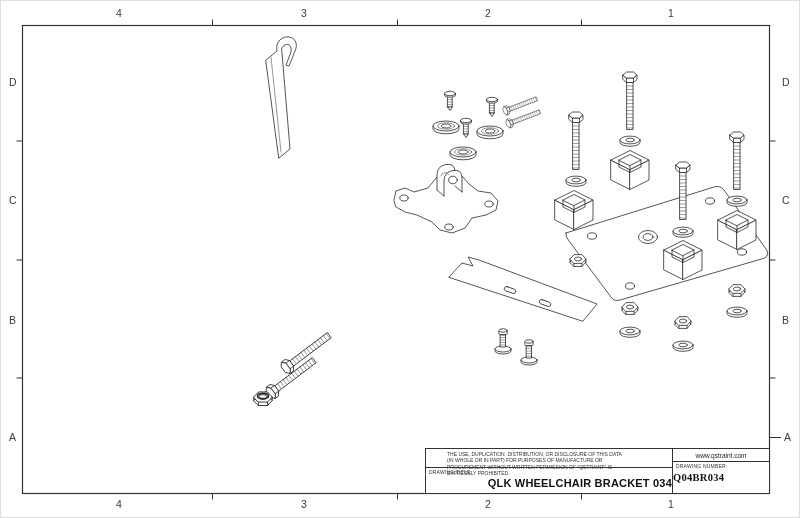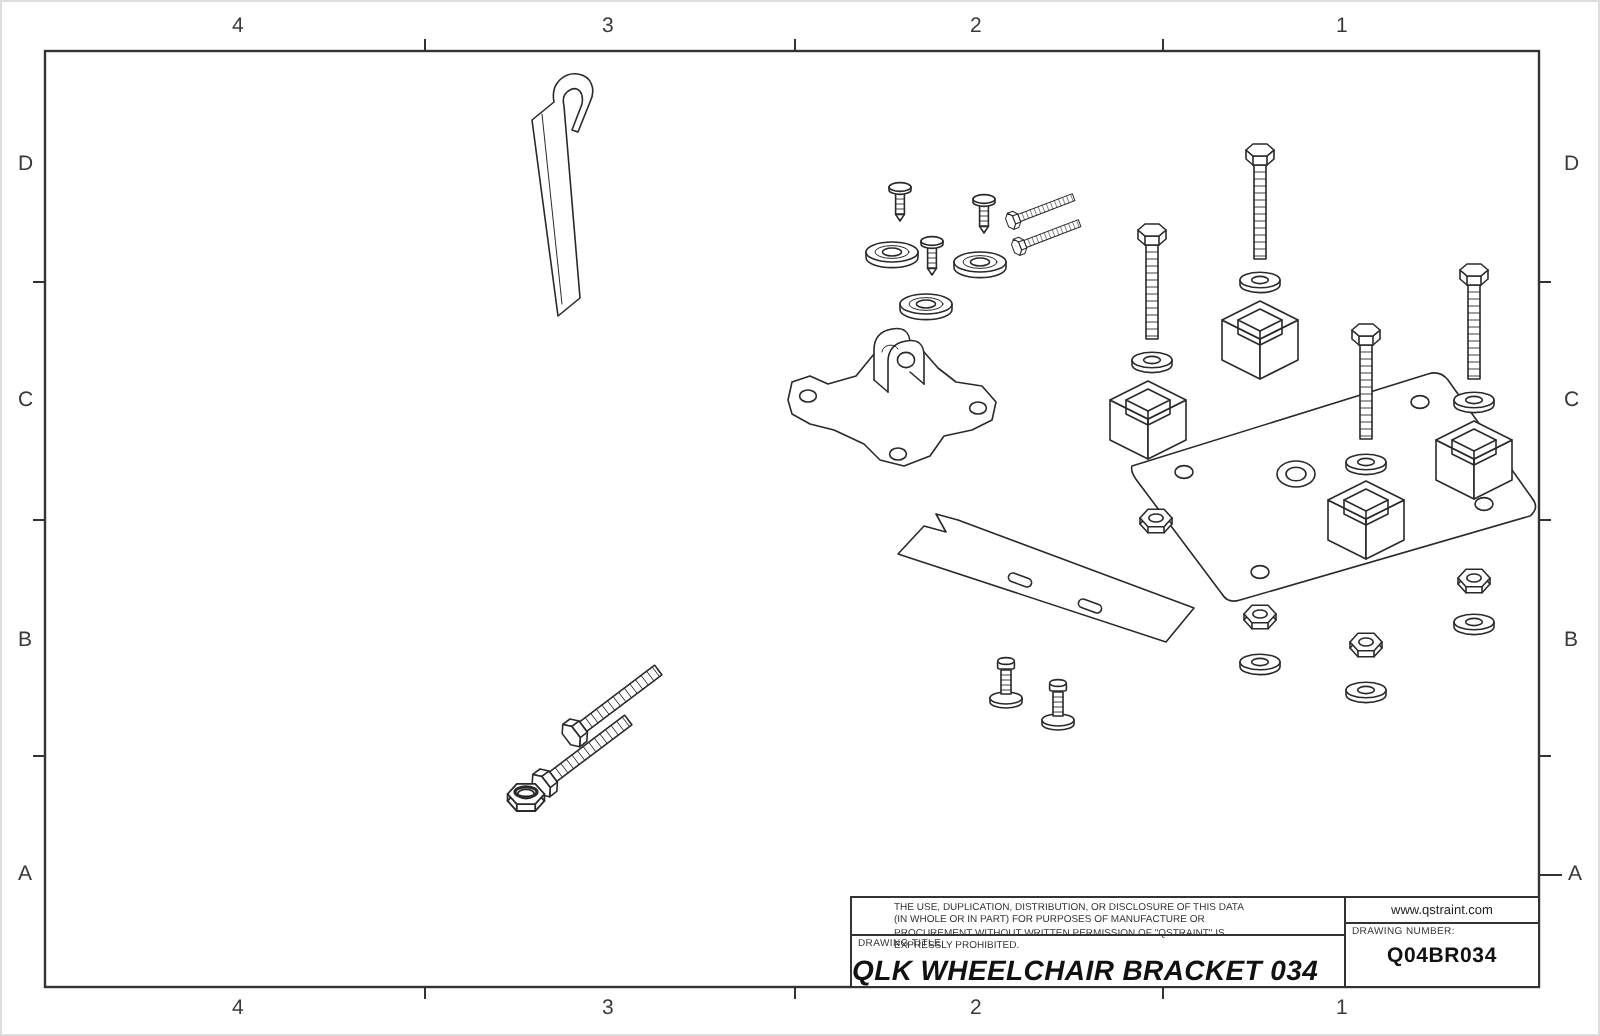--- a/index.html
+++ b/index.html
@@ -9,28 +9,28 @@
   .zl{position:absolute;font-size:10.5px;color:#3a3a3a;user-select:none;line-height:1;}
   
   .tb{position:absolute;left:425px;top:448px;width:345px;height:46px;border:1px solid #333;
       box-sizing:border-box;display:flex;background:#fff;}
   .tb-left{flex:1;display:flex;flex-direction:column;border-right:1px solid #333;min-width:0;}
   .tb-legal{height:19px;border-bottom:1px solid #333;box-sizing:border-box;
             font-size:5px;line-height:1.3;color:#333;padding:1.5px 4px 0 21px;}
   .tb-legal .txt{display:block;width:180px;}
   .tb-titlecell{flex:1;position:relative;}
   .tb-lbl{position:absolute;top:1px;left:3px;font-size:5px;color:#333;letter-spacing:.2px;}
-  .tb-title{position:absolute;left:0;right:0;top:9px;text-align:left;
-            font-size:14px;font-weight:bold;color:#111;letter-spacing:.2px;font-style:italic;}
+  .tb-title{position:absolute;left:0;right:0;top:9px;text-align:right;
+            font-size:11px;font-weight:bold;color:#111;letter-spacing:.2px;}
   .tb-right{width:96px;display:flex;flex-direction:column;}
   .tb-web{height:13px;border-bottom:1px solid #333;box-sizing:border-box;font-size:6.5px;color:#222;
           display:flex;align-items:center;justify-content:center;}
   .tb-numcell{flex:1;position:relative;}
-  .tb-num{position:absolute;left:0;right:0;top:10px;text-align:center;
-          font-size:10.5px;font-weight:bold;color:#111;letter-spacing:.3px;}
+  .tb-num{position:absolute;left:0;right:0;top:10px;
+          font-size:10.5px;font-weight:bold;color:#111;letter-spacing:.3px;font-family:Liberation Serif, serif;}
 </style>
 </head>
 <body>
 
 <div class="sheet">
 
   <svg class="art" width="800" height="518" viewBox="0 0 800 518">
     <defs>
       <g id="washer">
         <path d="M-10,0 v2.4 a10,3.9 0 0 0 20,0 v-2.4"></path>

